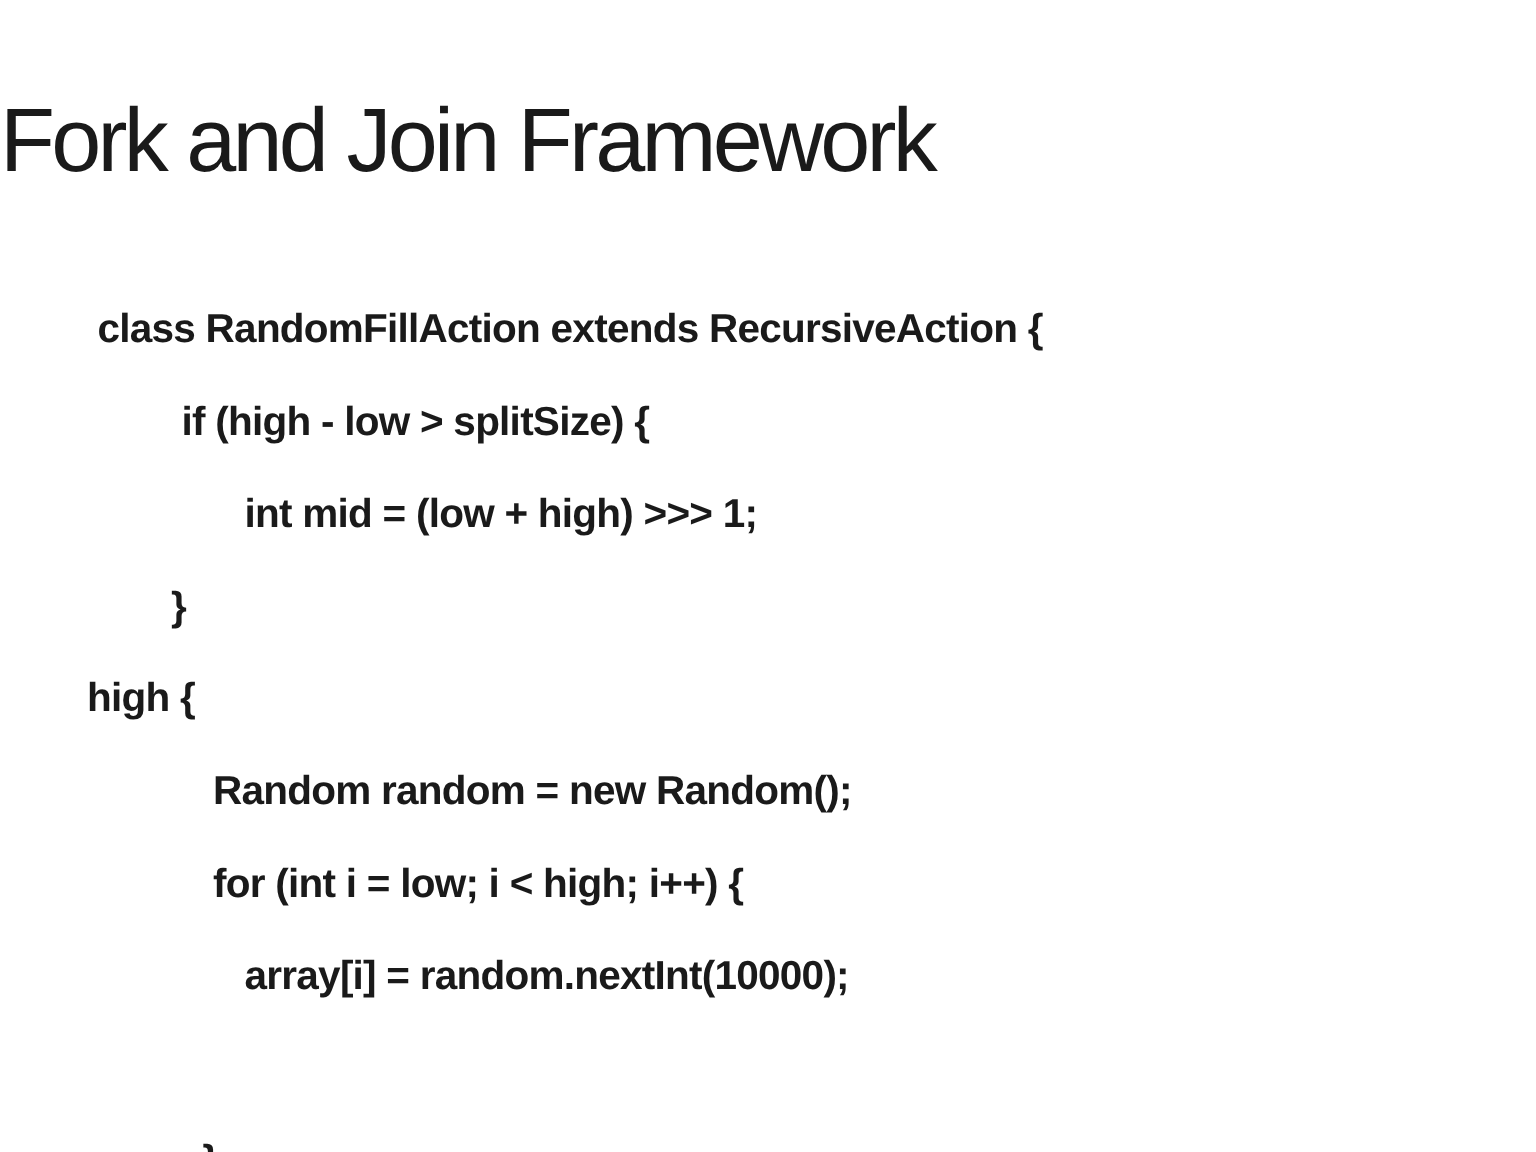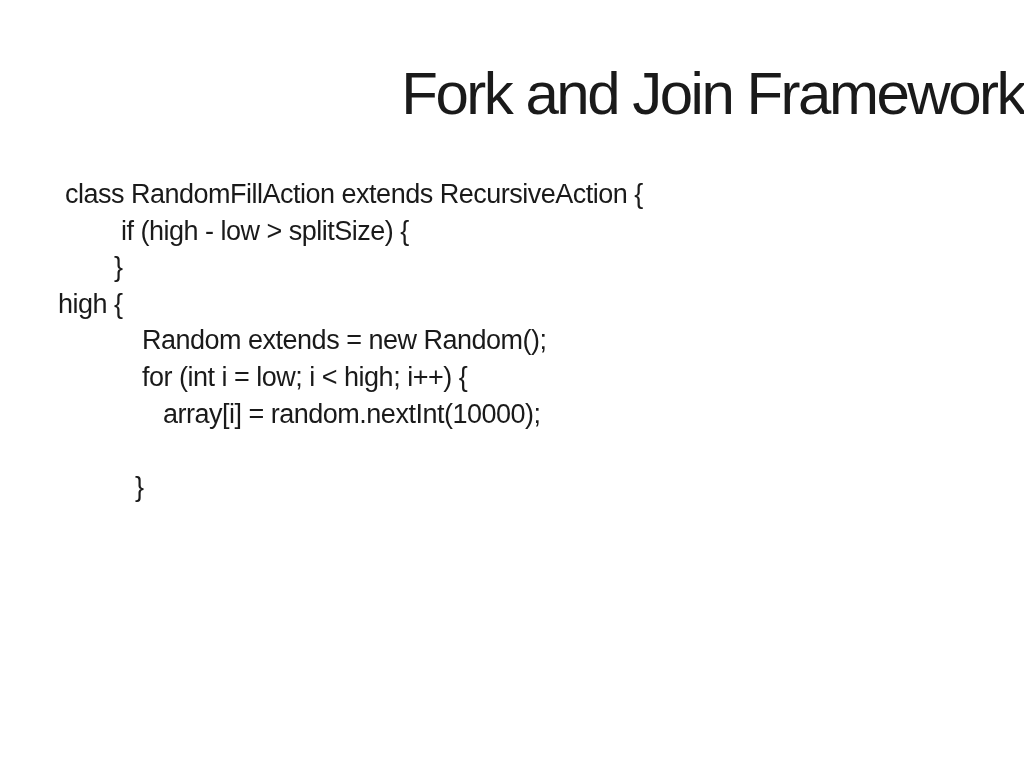--- a/index.html
+++ b/index.html
@@ -15,53 +15,55 @@
     height: 768px;
     background: var(--bg, #ffffff);
     overflow: hidden;
   }
   .slide-title {
     position: absolute;
     top: 58px;
     left: 0;
     width: 1024px;
     margin: 0;
-    text-align: right;
+    text-align: left;
     font-size: 60px;
     font-weight: 400;
     letter-spacing: -2.5px;
     line-height: 72px;
     color: var(--text, #1a1a1a);
   }
   .code-block {
     position: absolute;
     top: 176px;
     left: 58px;
     width: 940px;
     color: var(--text, #1a1a1a);
   }
   .code-line {
     white-space: pre;
     font-size: 27px;
     letter-spacing: -0.5px;
     line-height: 36.6px;
     height: 36.6px;
-    font-weight: 400;
+    font-weight: 700;
+    margin-top: 25px;
   }
 </style>
 </head>
 <body>
 
 <div class="slide">
   <h1 class="slide-title">Fork and Join Framework</h1>
 
   <div class="code-block" id="code-block">
       <div class="code-line"> class RandomFillAction extends RecursiveAction {</div>
       <div class="code-line">         if (high - low &gt; splitSize) {</div>
+      <div class="code-line">               int mid = (low + high) &gt;&gt;&gt; 1;</div>
       <div class="code-line">        }</div>
       <div class="code-line">high {</div>
-      <div class="code-line">            Random extends = new Random();</div>
+      <div class="code-line">            Random random = new Random();</div>
       <div class="code-line">            for (int i = low; i &lt; high; i++) {</div>
       <div class="code-line">               array[i] = random.nextInt(10000);</div>
       <div class="code-line">&nbsp;</div>
       <div class="code-line">           }</div>
     </div>
 </div>
 
 </body></html>

